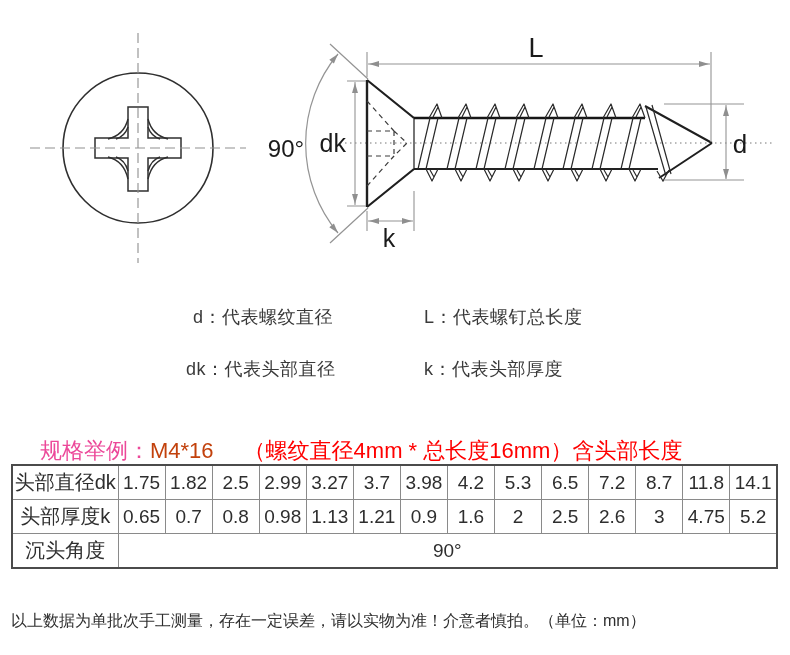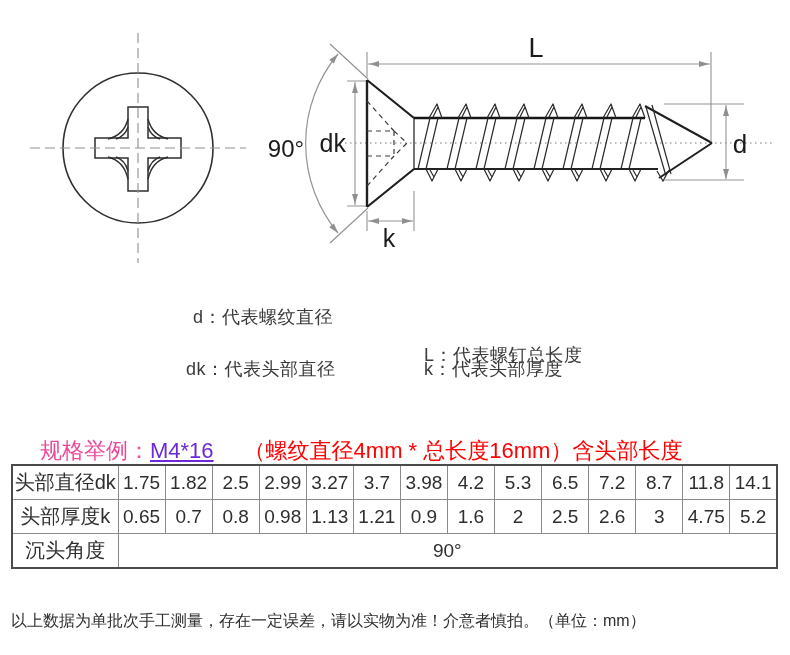--- a/index.html
+++ b/index.html
@@ -4,21 +4,21 @@
 <style>
   html,body{margin:0;padding:0;background:#fff;}
   .page{position:relative;width:790px;height:655px;background:#ffffff;overflow:hidden;
         font-family:"Liberation Sans","DejaVu Sans",sans-serif;color:#333;}
   .abs{position:absolute;}
   
   .legend-item{position:absolute;font-size:18px;color:#3a3a3a;white-space:nowrap;letter-spacing:0.5px;}
   
   .spec-line{position:absolute;top:436px;left:40px;font-size:22px;white-space:nowrap;}
   .spec-prefix{color:#ec4899;font-family:Liberation Serif, serif;}
-  .spec-code{color:#6d28d9;text-decoration:underline;}
+  .spec-code{color:#c2410c;}
   .spec-detail{color:#ff0000;margin-left:30px;}
   
   table.spec{position:absolute;top:464px;left:11px;width:767px;border-collapse:collapse;
              table-layout:fixed;border:2px solid #4b4b4b;}
   table.spec td{border:1px solid #8a8a8a;height:33px;text-align:center;vertical-align:middle;
                 font-size:19px;color:#2e2e2e;padding:0;overflow:hidden;}
   table.spec td.rowlabel{font-size:20px;}
   
   .footnote{position:absolute;top:611px;left:11px;width:767px;text-align:left;
             font-size:16px;color:#2e2e2e;white-space:nowrap;}
@@ -102,21 +102,21 @@
     <g stroke="#949494" stroke-width="1.2" fill="none">
       <path d="M330,44 L368,79 M330,243 L368,208"></path>
       <path d="M338,54 A140,140 0 0 0 338,233"></path>
       <polygon points="338,54 333.9,63.6 329.3,59.8" fill="#8f8f8f" stroke="none"></polygon>
       <polygon points="338,233 333.9,223.4 329.3,227.2" fill="#8f8f8f" stroke="none"></polygon>
     </g>
     <text x="286" y="157" text-anchor="middle" font-size="24">90°</text>
   </svg>
 
   <div class="legend-item" style="top:305px;left:193px;">d：代表螺纹直径</div>
-  <div class="legend-item" style="top:305px;left:424px;margin-top:38px;">L：代表螺钉总长度</div>
+  <div class="legend-item" style="top:305px;left:424px;">L：代表螺钉总长度</div>
   <div class="legend-item" style="top:357px;left:186px;">dk：代表头部直径</div>
   <div class="legend-item" style="top:357px;left:424px;">k：代表头部厚度</div>
 
   <div class="spec-line">
     <span class="spec-prefix">规格举例：</span><span class="spec-code">M4*16</span><span class="spec-detail">（螺纹直径4mm * 总长度16mm）含头部长度</span>
   </div>
 
   <table class="spec">
     <colgroup>
       <col style="width:106px;">

